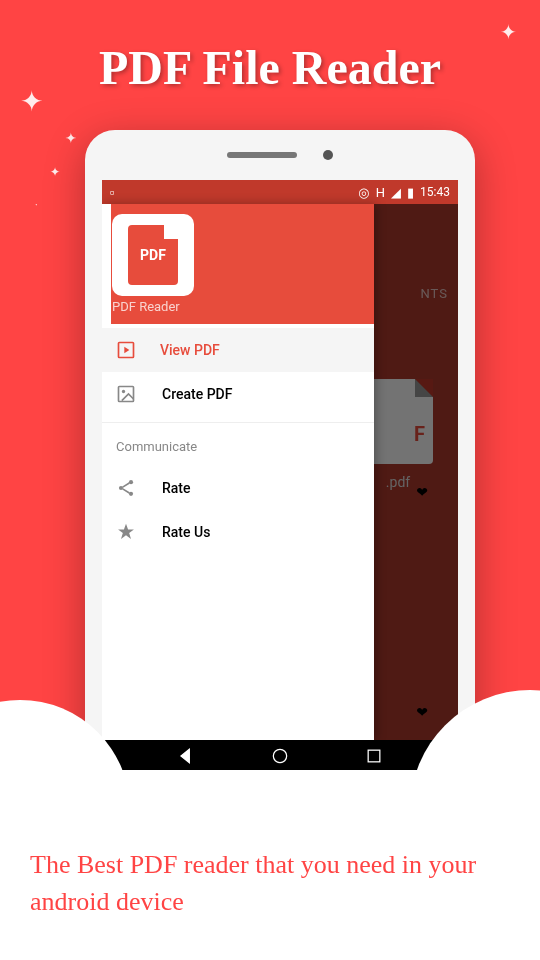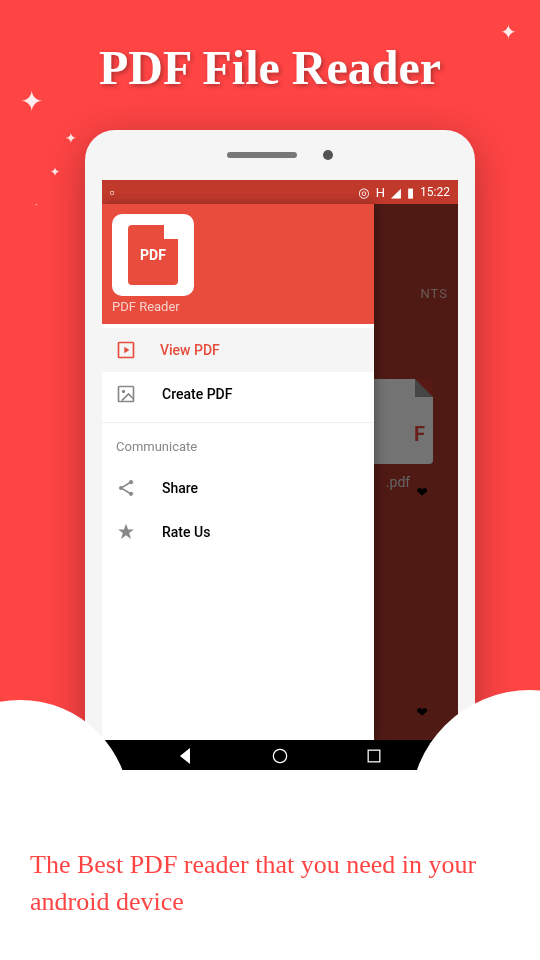--- a/index.html
+++ b/index.html
@@ -144,24 +144,25 @@
       width: 272px;
       bottom: 0;
       background: white;
       box-shadow: 2px 0 10px rgba(0,0,0,0.3);
       display: flex;
       flex-direction: column;
     }
     .drawer-header {
       height: 120px;
       background: #e74c3c;
-      padding: 10px 10px;
+      padding: 10px 1px;
       display: flex;
       flex-direction: column;
       justify-content: space-between;
+      margin-left: 9px;
     }
     .pdf-logo {
       width: 82px; height: 82px;
       background: white;
       border-radius: 10px;
       display: flex;
       align-items: center;
       justify-content: center;
     }
     .pdf-logo-inner {
@@ -291,21 +292,21 @@
   <div class="screen">
     <div class="status-bar">
       <div class="status-left">
         <span class="status-icon">▫</span>
       </div>
       <div class="status-right">
         <span class="status-icon">◎</span>
         <span class="status-icon">H</span>
         <span class="status-icon">◢</span>
         <span class="status-icon">▮</span>
-        <span>15:22</span>
+        <span>15:43</span>
       </div>
     </div>
 
     <div class="app-bg">
       <div class="bg-tab">NTS</div>
       <div class="bg-file bgf1">
         <div class="pdf-thumb"></div>
         <div class="bg-filename">.pdf</div>
       </div>
       <div class="bg-heart" style="top:280px;">❤</div>
@@ -350,21 +351,21 @@
       <div class="drawer-section">
         <div class="drawer-item">
           <span class="di-icon">
             <svg viewBox="0 0 24 24">
                 <circle cx="18" cy="5" r="2.5"></circle>
                 <circle cx="6" cy="12" r="2.5"></circle>
                 <circle cx="18" cy="19" r="2.5"></circle>
                 <path d="M8 11l8-5M8 13l8 5" stroke="currentColor" stroke-width="2"></path>
               </svg>
           </span>
-          <span class="di-label">Share</span>
+          <span class="di-label">Rate</span>
         </div>
         <div class="drawer-item">
           <span class="di-icon">
             <svg viewBox="0 0 24 24">
                 <path d="M12 2l2.5 7h7l-5.7 4.3 2.2 7L12 16l-6 4.3 2.2-7L2.5 9h7z"></path>
               </svg>
           </span>
           <span class="di-label">Rate Us</span>
         </div>
       </div>

